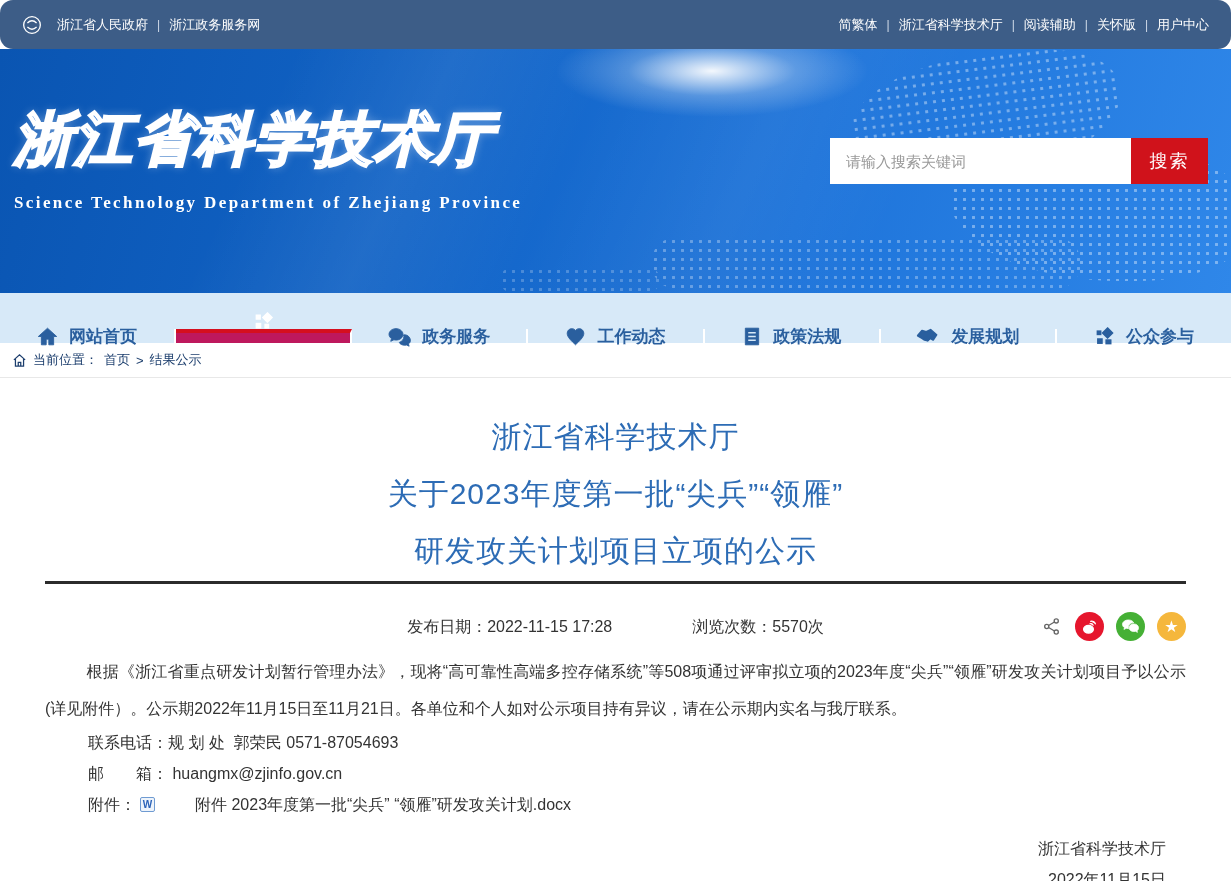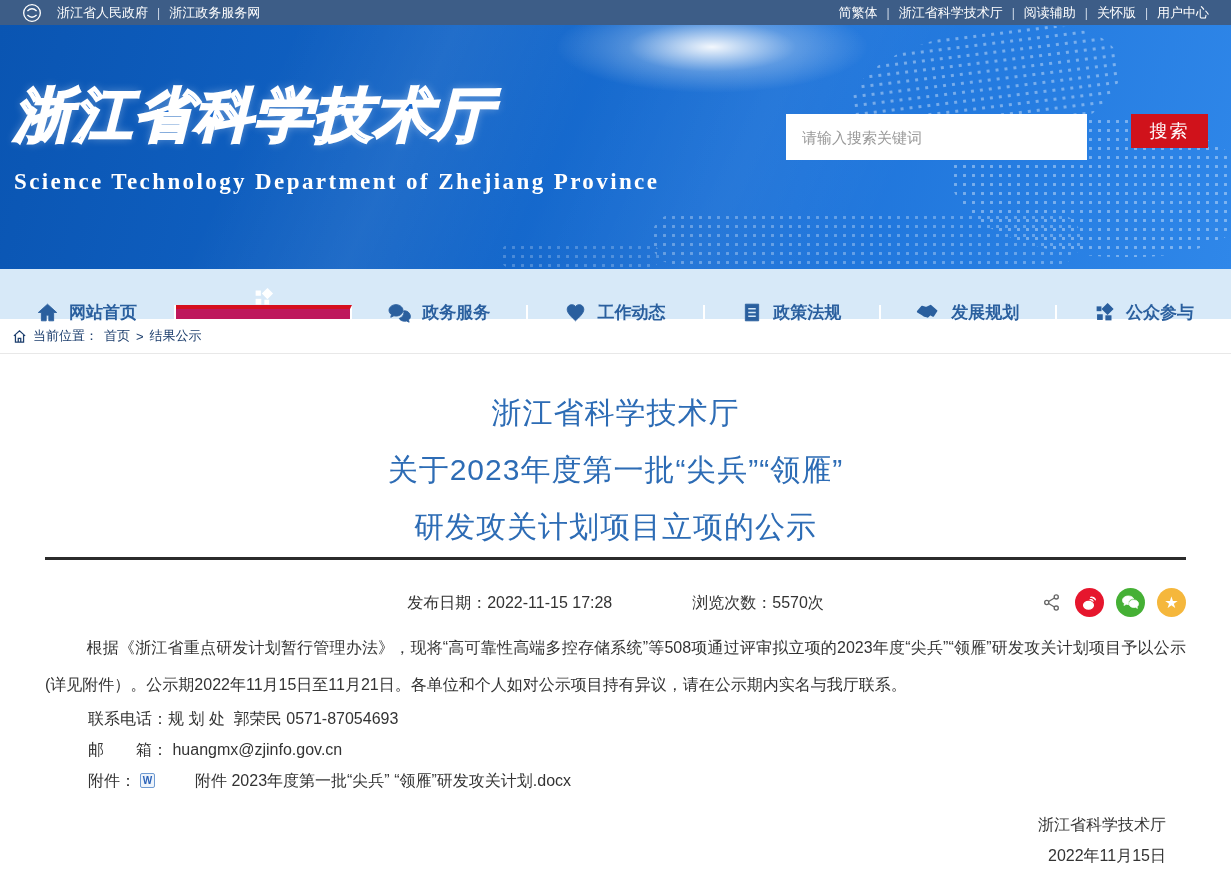--- a/index.html
+++ b/index.html
@@ -5,23 +5,23 @@
   * { margin:0; padding:0; box-sizing:border-box; }
   html,body { width:1231px; }
   body {
     font-family:"Liberation Sans","DejaVu Sans",sans-serif;
     background:#fff; color:#333; width:1231px; height:881px; overflow:hidden;
   }
   a { text-decoration:none; color:inherit; cursor:pointer; }
 
   
   .topbar {
-    height:25px; background:#3d5d87; color:#fff;
+    height:49px; background:#3d5d87; color:#fff;
     display:flex; align-items:center; justify-content:space-between;
-    padding:12px 22px; font-size:13px;
+    padding:12px 22px; font-size:13px;border-radius:13px;
   }
   .topbar-left, .topbar-right { display:flex; align-items:center; gap:9px; }
   .gov-logo { display:inline-flex; margin-right:6px; }
   .sep::after { content:"|"; color:#cfdae8; font-size:12px; }
 
   
   .banner {
     position:relative; height:244px; overflow:hidden;
     background:linear-gradient(105deg,#0a55b2 0%,#1163c6 35%,#1e74da 65%,#2f87e9 100%);
   }
@@ -47,31 +47,31 @@
   .brand { position:absolute; left:14px; top:52px; }
   .brand-cn {
     font-family:"DejaVu Serif","Liberation Serif",serif;
     font-size:58px; font-weight:bold; font-style:italic; letter-spacing:2px;
     color:#1b6ad0; -webkit-text-stroke:2.5px #ffffff;
     text-shadow:0 0 10px rgba(255,255,255,.45);
     white-space:nowrap;
   }
   .brand-en {
     margin-top:14px; font-family:"Liberation Serif","DejaVu Serif",serif;
-    font-size:23px; font-weight:bold; color:#fff; letter-spacing:2.4px; white-space:nowrap;
-  }
-  .search { position:absolute; top:89px; right:23px; display:flex;gap:44px; }
+    font-size:17px; font-weight:bold; color:#fff; letter-spacing:2.4px; white-space:nowrap;
+  }
+  .search { position:absolute; top:89px; right:23px; display:flex; }
   .search input {
     width:301px; height:46px; border:none; outline:none; padding:0 16px;
     font-size:15px; color:#333; background:#fff;
     font-family:"Liberation Sans","DejaVu Sans",sans-serif;
   }
   .search input::placeholder { color:#999; }
   .search button {
-    width:77px; height:34px; border:none; background:#d0121b; color:#fff;
+    width:77px; height:46px; border:none; background:#d0121b; color:#fff;
     font-size:18px; cursor:pointer; letter-spacing:2px;
     font-family:"Liberation Sans","DejaVu Sans",sans-serif;
   }
 
   
   .mainnav { height:50px; background:#d7e9f8; display:flex; }
   .nav-item {
     flex:1; display:flex; align-items:center; justify-content:center; gap:11px;
     color:#2a5f9e; font-size:17px; font-weight:bold; cursor:pointer;
     border-right:2px solid #fff; position:relative;margin-top:36px;

